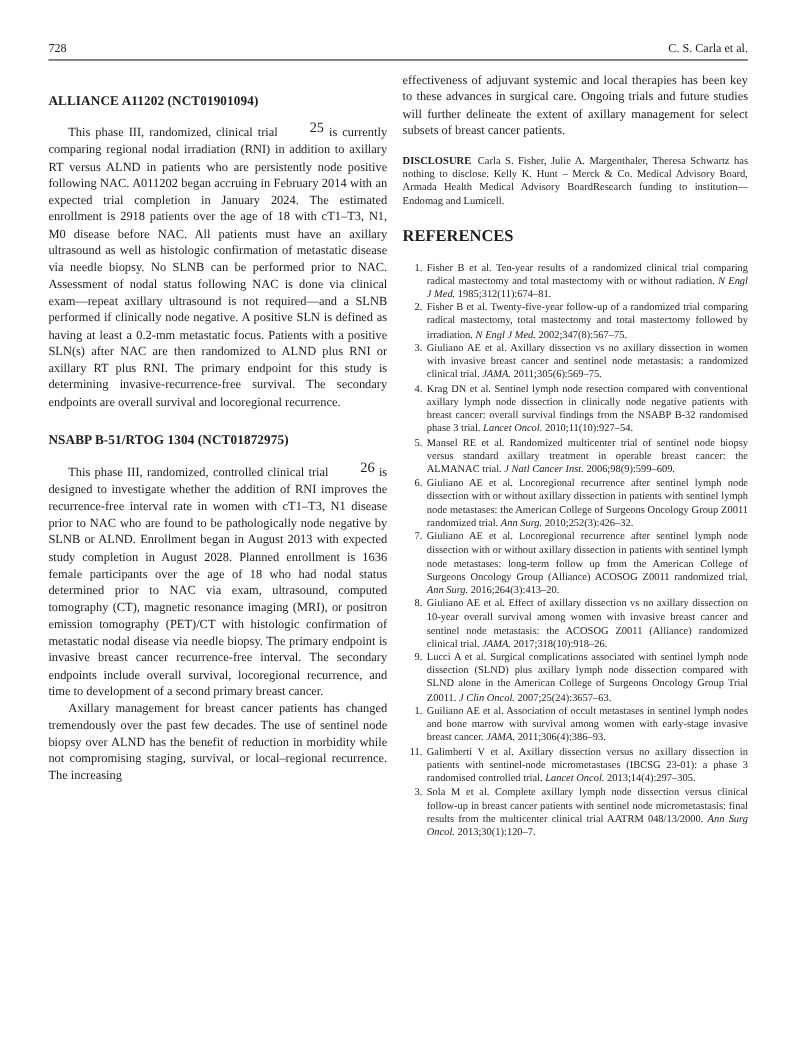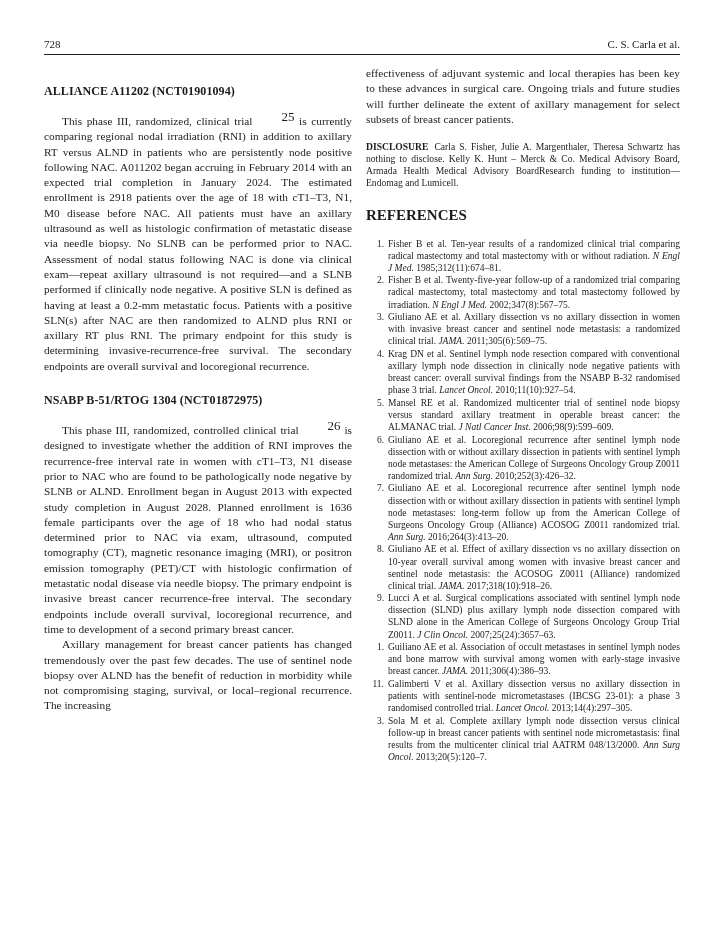--- a/index.html
+++ b/index.html
@@ -74,15 +74,15 @@
       <li class="ref-item"><span class="num">2.</span><span>Fisher B et al. Twenty-five-year follow-up of a randomized trial comparing radical mastectomy, total mastectomy and total mas­tectomy followed by irradiation. </span><em>N Engl J Med.</em><span> 2002;347(8):567–75.</span></li>
       <li class="ref-item"><span class="num">3.</span><span>Giuliano AE et al. Axillary dissection vs no axillary dissection in women with invasive breast cancer and sentinel node metastasis: a randomized clinical trial. </span><em>JAMA.</em><span> 2011;305(6):569–75.</span></li>
       <li class="ref-item"><span class="num">4.</span><span>Krag DN et al. Sentinel lymph node resection compared with conventional axillary lymph node dissection in clinically node negative patients with breast cancer: overall survival findings from the NSABP B-32 randomised phase 3 trial. </span><em>Lancet Oncol.</em><span> 2010;11(10):927–54.</span></li>
       <li class="ref-item"><span class="num">5.</span><span>Mansel RE et al. Randomized multicenter trial of sentinel node biopsy versus standard axillary treatment in operable breast cancer: the ALMANAC trial. </span><em>J Natl Cancer Inst.</em><span> 2006;98(9):599–609.</span></li>
       <li class="ref-item"><span class="num">6.</span><span>Giuliano AE et al. Locoregional recurrence after sentinel lymph node dissection with or without axillary dissection in patients with sentinel lymph node metastases: the American College of Surgeons Oncology Group Z0011 randomized trial. </span><em>Ann Surg.</em><span> 2010;252(3):426–32.</span></li>
       <li class="ref-item"><span class="num">7.</span><span>Giuliano AE et al. Locoregional recurrence after sentinel lymph node dissection with or without axillary dissection in patients with sentinel lymph node metastases: long-term follow up from the American College of Surgeons Oncology Group (Alliance) ACOSOG Z0011 randomized trial. </span><em>Ann Surg.</em><span> 2016;264(3):413–20.</span></li>
       <li class="ref-item"><span class="num">8.</span><span>Giuliano AE et al. Effect of axillary dissection vs no axillary dissection on 10-year overall survival among women with inva­sive breast cancer and sentinel node metastasis: the ACOSOG Z0011 (Alliance) randomized clinical trial. </span><em>JAMA.</em><span> 2017;318(10):918–26.</span></li>
       <li class="ref-item"><span class="num">9.</span><span>Lucci A et al. Surgical complications associated with sentinel lymph node dissection (SLND) plus axillary lymph node dis­section compared with SLND alone in the American College of Surgeons Oncology Group Trial Z0011. </span><em>J Clin Oncol.</em><span> 2007;25(24):3657–63.</span></li>
       <li class="ref-item"><span class="num">1.</span><span>Guiliano AE et al. Association of occult metastases in sentinel lymph nodes and bone marrow with survival among women with early-stage invasive breast cancer. </span><em>JAMA.</em><span> 2011;306(4):386–93.</span></li>
       <li class="ref-item"><span class="num">11.</span><span>Galimberti V et al. Axillary dissection versus no axillary dis­section in patients with sentinel-node micrometastases (IBCSG 23-01): a phase 3 randomised controlled trial. </span><em>Lancet Oncol.</em><span> 2013;14(4):297–305.</span></li>
-      <li class="ref-item"><span class="num">3.</span><span>Sola M et al. Complete axillary lymph node dissection versus clinical follow-up in breast cancer patients with sentinel node micrometastasis: final results from the multicenter clinical trial AATRM 048/13/2000. </span><em>Ann Surg Oncol.</em><span> 2013;20(5):120–7.</span></li>
+      <li class="ref-item"><span class="num">3.</span><span>Sola M et al. Complete axillary lymph node dissection versus clinical follow-up in breast cancer patients with sentinel node micrometastasis: final results from the multicenter clinical trial AATRM 048/13/2000. </span><em>Ann Surg Oncol.</em><span> 2013;30(1):120–7.</span></li>
     </ol>
 </div>
 
 </body></html>

